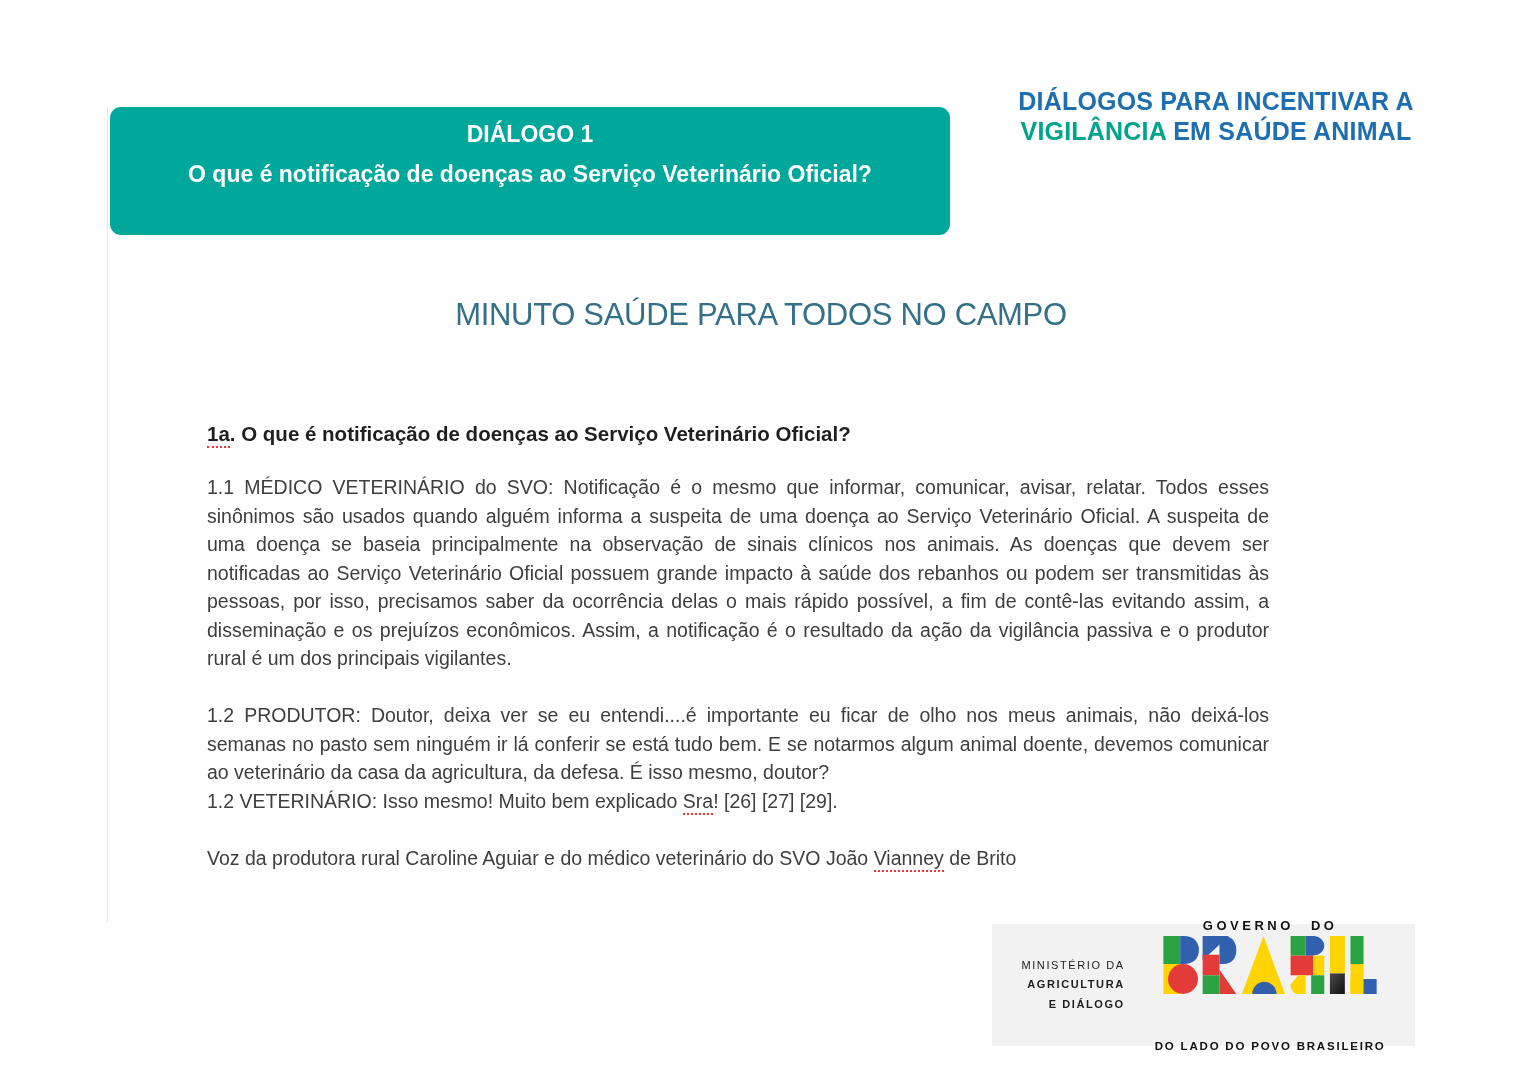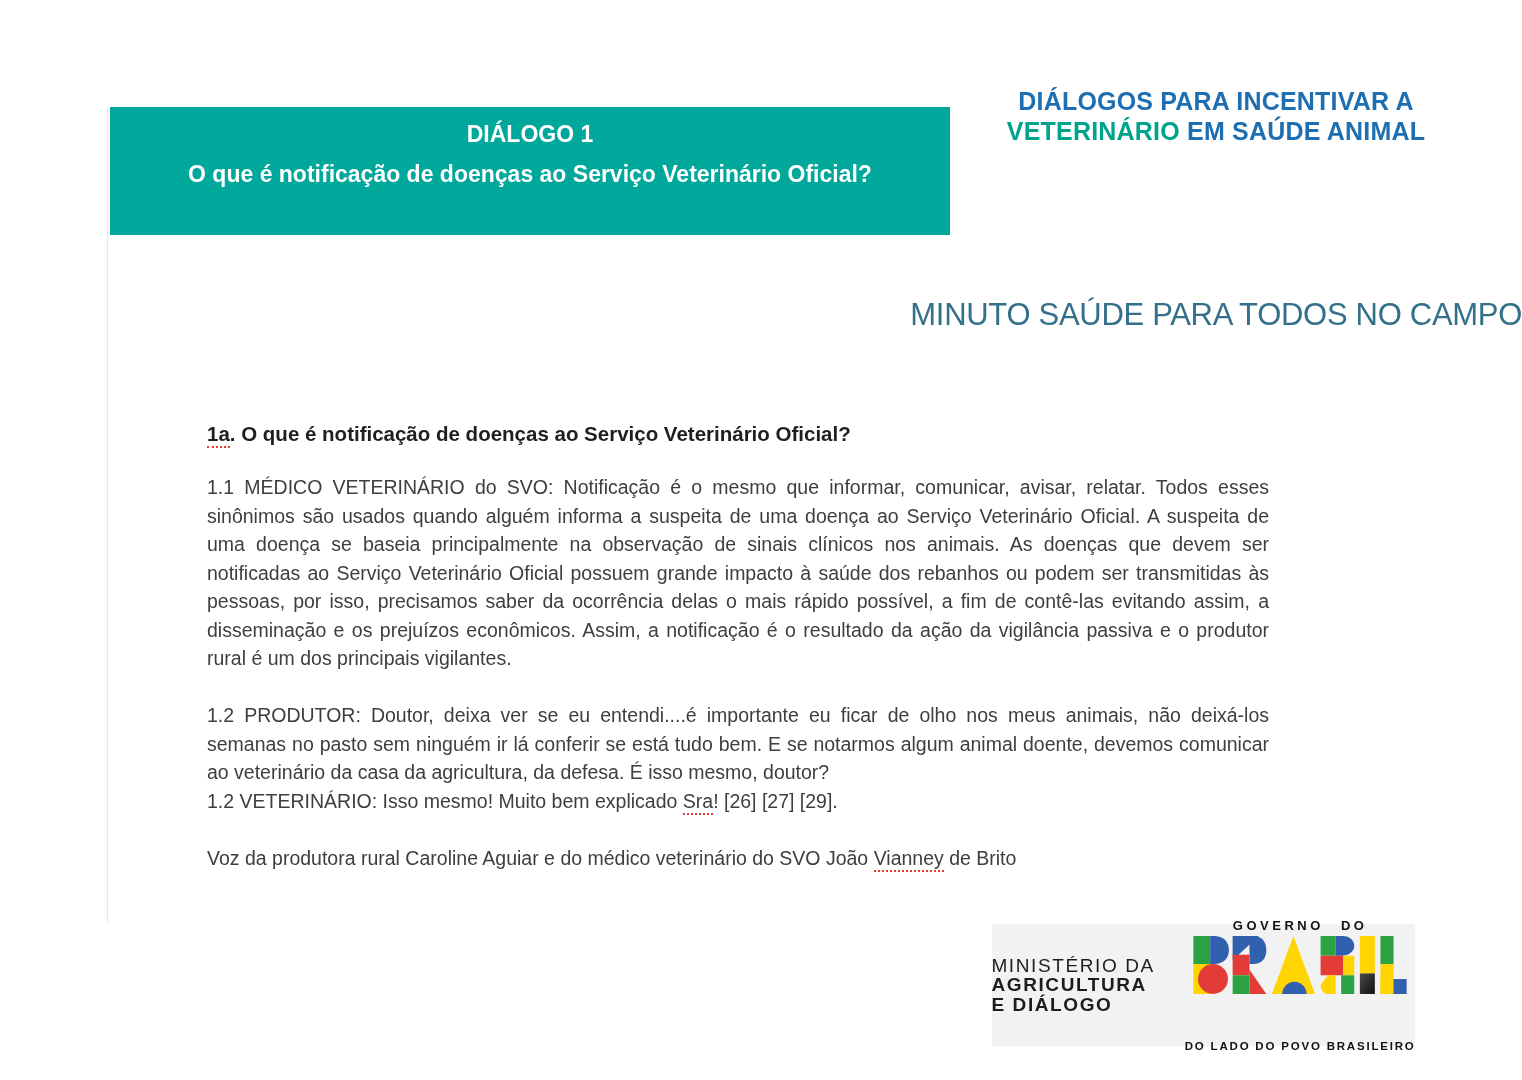--- a/index.html
+++ b/index.html
@@ -20,28 +20,28 @@
     position:absolute;left:998px;top:86px;width:436px;
     text-align:center;
     font-weight:bold;font-size:25px;line-height:30px;
     color:#1e6fb2;letter-spacing:0.2px;
   }
   .header-right .hl{color:#00a38b;}
   
   .banner{
     position:absolute;left:110px;top:107px;width:840px;height:128px;
     background:#00a79b;color:#ffffff;text-align:center;
-    box-sizing:border-box;padding-top:13px;
+    box-sizing:border-box;padding-top:13px;border-radius:11px;
   }
   .banner-title{font-size:23px;font-weight:bold;line-height:28px;}
   .banner-subtitle{font-size:23px;font-weight:bold;line-height:28px;margin-top:12px;}
   
   .section-title{
     position:absolute;left:0;top:297px;width:100%;
-    text-align:right;
+    text-align:center;
     font-size:31px;font-weight:400;color:#34708a;letter-spacing:-0.3px;
   }
   
   .content{
     position:absolute;left:207px;top:421px;width:1062px;
     color:#3e3e3e;font-size:19.5px;line-height:28.5px;
   }
   .content h2{
     margin:0 0 26px 0;
     font-size:20.5px;line-height:26px;color:#1f1f1f;font-weight:bold;
@@ -51,22 +51,22 @@
   .gap{margin-top:28.5px !important;}
   .sq{border-bottom:2px dotted #e53935;padding-bottom:1px;}
   
   .footer-box{
     position:absolute;left:992px;top:924px;width:423px;height:122px;
     background:#f2f2f2;
     display:flex;align-items:center;justify-content:center;gap:30px;
     box-sizing:border-box;
   }
   .ministry{
-    color:#1d1d1b;
-    font-size:19px;line-height:19.5px;letter-spacing:1.6px;
+    text-align:right;color:#1d1d1b;
+    font-size:11px;line-height:19.5px;letter-spacing:1.6px;
     font-weight:400;white-space:nowrap;
   }
   .ministry .b{font-weight:bold;}
   .gov{display:flex;flex-direction:column;align-items:center;}
   .gov-top{
     font-size:13px;font-weight:bold;color:#111;
     letter-spacing:3.5px;word-spacing:10px;white-space:nowrap;
   }
   .gov-logo{margin:3px 0 4px 0;display:block;}
   .gov-bottom{
@@ -76,21 +76,21 @@
 </style>
 </head>
 <body>
 
 <div class="page">
 
   <div class="vline"></div>
 
   <div class="header-right">
     <span>DIÁLOGOS PARA INCENTIVAR A</span><br>
-    <span class="hl">VETERINÁRIO</span><span> EM SAÚDE ANIMAL</span>
+    <span class="hl">VIGILÂNCIA</span><span> EM SAÚDE ANIMAL</span>
   </div>
 
   <div class="banner">
     <div class="banner-title">DIÁLOGO 1</div>
     <div class="banner-subtitle">O que é notificação de doenças ao Serviço Veterinário Oficial?</div>
   </div>
 
   <div class="section-title">MINUTO SAÚDE PARA TODOS NO CAMPO</div>
 
   <div class="content">

